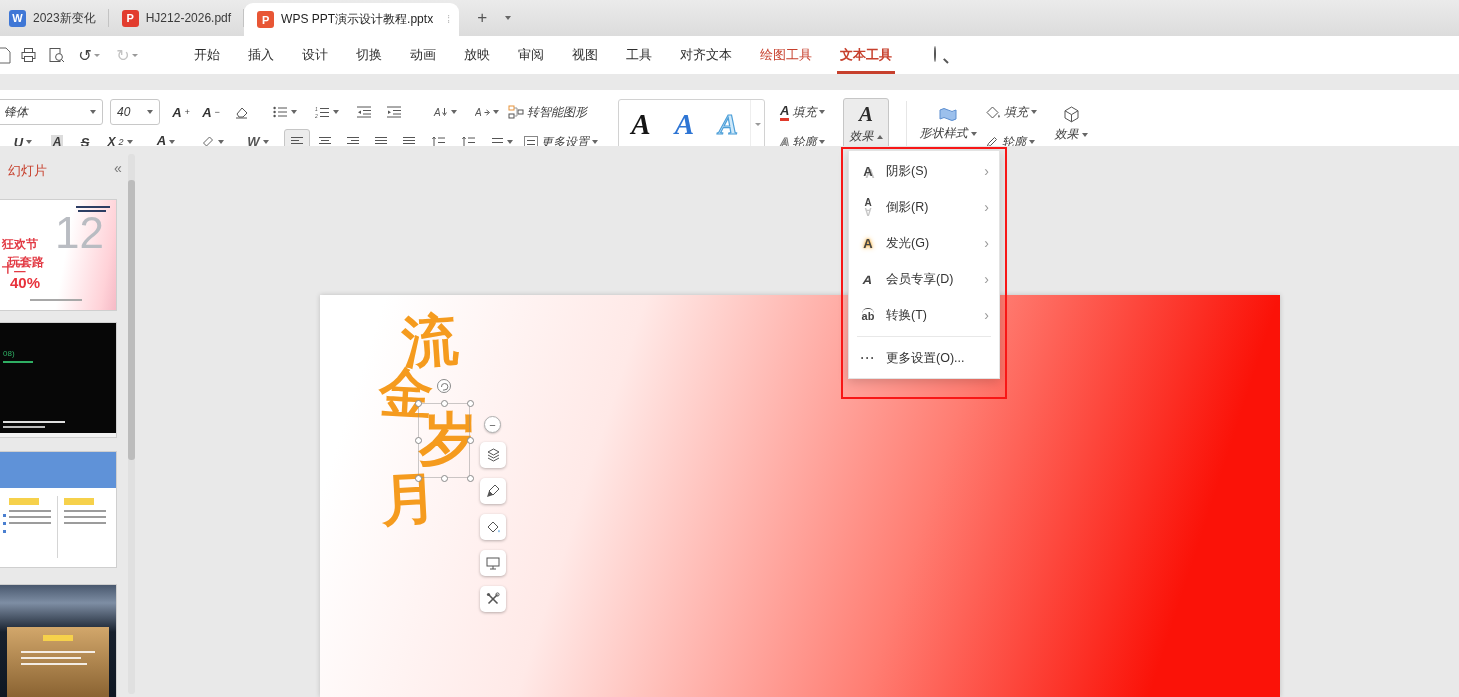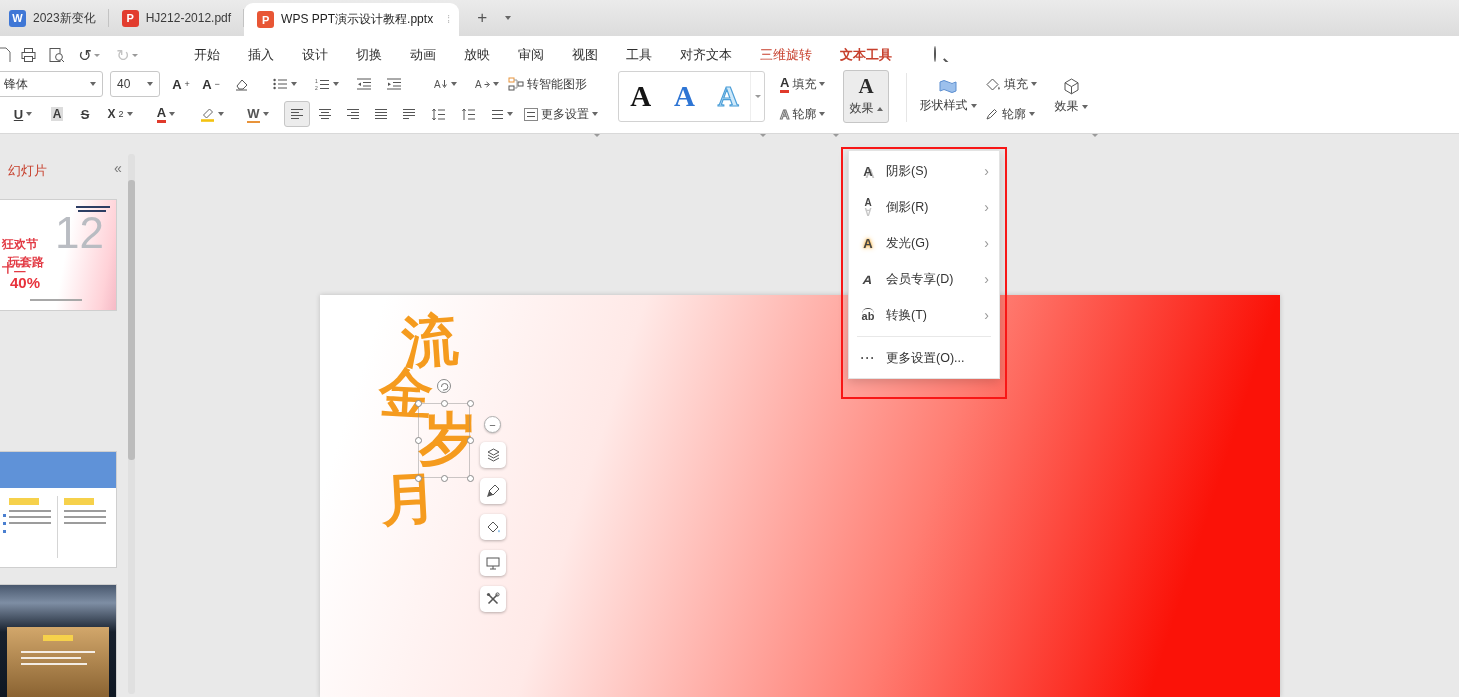--- a/index.html
+++ b/index.html
@@ -33,21 +33,21 @@
   .menus{display:flex;align-items:center;height:38px;padding-left:180px;}
   .menu-item{padding:0 14px;height:38px;display:flex;align-items:center;font-size:13px;color:#2f2f2f;position:relative;white-space:nowrap;}
   .menu-item.context{color:#c7402d;}
   .menu-item.active-context{color:#c7402d;font-weight:bold;}
   .menu-item.active-context::after{content:"";position:absolute;left:11px;right:11px;bottom:0;height:3px;background:#c7402d;}
   .searchbox{width:16px;height:16px;position:relative;margin-left:28px;}
   .searchbox .lens{width:11px;height:11px;border:1.6px solid #555;border-radius:50%;}
   .searchbox::after{content:"";position:absolute;width:6px;height:1.7px;background:#555;transform:rotate(45deg);right:1px;bottom:1px;}
 
   
-  .ribbon{position:absolute;left:0;top:62px;width:100%;height:72px;background:#fff;border-bottom:1px solid #d9d9d9;}
+  .ribbon{position:absolute;left:0;top:90px;width:100%;height:72px;background:#fff;border-bottom:1px solid #d9d9d9;font-style:italic;}
   .ctl{position:absolute;display:flex;align-items:center;justify-content:center;gap:3px;height:26px;border-radius:3px;color:#3c3c3c;font-size:12px;white-space:nowrap;}
   .r1{top:9px;}.r2{top:39px;}
   .combo{border:1px solid #c8c8c8;background:#fff;justify-content:space-between;padding:0 6px;}
   .pressed{background:#ececec;border:1px solid #c6c6c6;}
   .vdiv{position:absolute;top:11px;height:49px;width:1px;background:#e6e6e6;}
   .launcher{position:absolute;top:64px;}
 
   .wordart{position:absolute;left:618px;top:9px;width:147px;height:51px;border:1px solid #d2d2d2;border-radius:3px;background:#fff;display:flex;align-items:center;}
   .wa{flex:1;text-align:center;font-family:"Liberation Serif","DejaVu Serif",serif;font-size:29px;font-weight:bold;line-height:1;}
   .wa1{color:#151515;}
@@ -139,21 +139,21 @@
 <div class="app">
 
   <div class="tabbar">
     <div class="tab">
       <span class="tab-icon icon-doc">W</span>
       <span class="tab-label">2023新变化</span>
       <span class="sep"></span>
     </div>
     <div class="tab">
       <span class="tab-icon icon-pdf">P</span>
-      <span class="tab-label">HJ212-2012.pdf</span>
+      <span class="tab-label">HJ212-2026.pdf</span>
       <span class="sep"></span>
     </div>
     <div class="tab active">
       <span class="tab-icon icon-ppt">P</span>
       <span class="tab-label">WPS PPT演示设计教程.pptx</span>
       <span class="tab-dots">⁞</span>
     </div>
     <div class="newtab">+</div>
     <div class="tab-caret">
         <span class="caret"></span>
@@ -192,21 +192,21 @@
       <div class="menu-item">开始</div>
       <div class="menu-item">插入</div>
       <div class="menu-item">设计</div>
       <div class="menu-item">切换</div>
       <div class="menu-item">动画</div>
       <div class="menu-item">放映</div>
       <div class="menu-item">审阅</div>
       <div class="menu-item">视图</div>
       <div class="menu-item">工具</div>
       <div class="menu-item">对齐文本</div>
-      <div class="menu-item context">三维旋转</div>
+      <div class="menu-item context">绘图工具</div>
       <div class="menu-item active-context">文本工具</div>
       <div class="searchbox"><span class="lens"></span></div>
     </div>
   </div>
 
   <div class="ribbon">
 
     <div class="ctl combo r1" style="left:-3px;width:106px;">
       <span>锋体</span>
         <span class="caret"></span>
@@ -472,20 +472,27 @@
 
     <div class="thumb t1">
       <span class="b1"></span>
       <span class="b2"></span>
       <div class="big">12</div>
       <div class="l1">十二</div>
       <div class="l2">狂欢节</div>
       <div class="l3">玩套路</div>
       <div class="pct">40%</div>
       <span class="b3"></span>
+    </div>
+    <div class="thumb t2">
+      <div class="tag">08)</div>
+      <span class="gbar"></span>
+      <span class="wbar1"></span>
+      <span class="wbar2"></span>
+      <span class="strip"></span>
     </div>
     <div class="thumb t3">
       <div class="band"></div>
       <div class="divider"></div>
       <div class="col c1">
         <span class="bq"></span>
         <div class="chip"></div>
         <div class="gb"></div>
         <div class="gb"></div>
         <div class="gb"></div>

